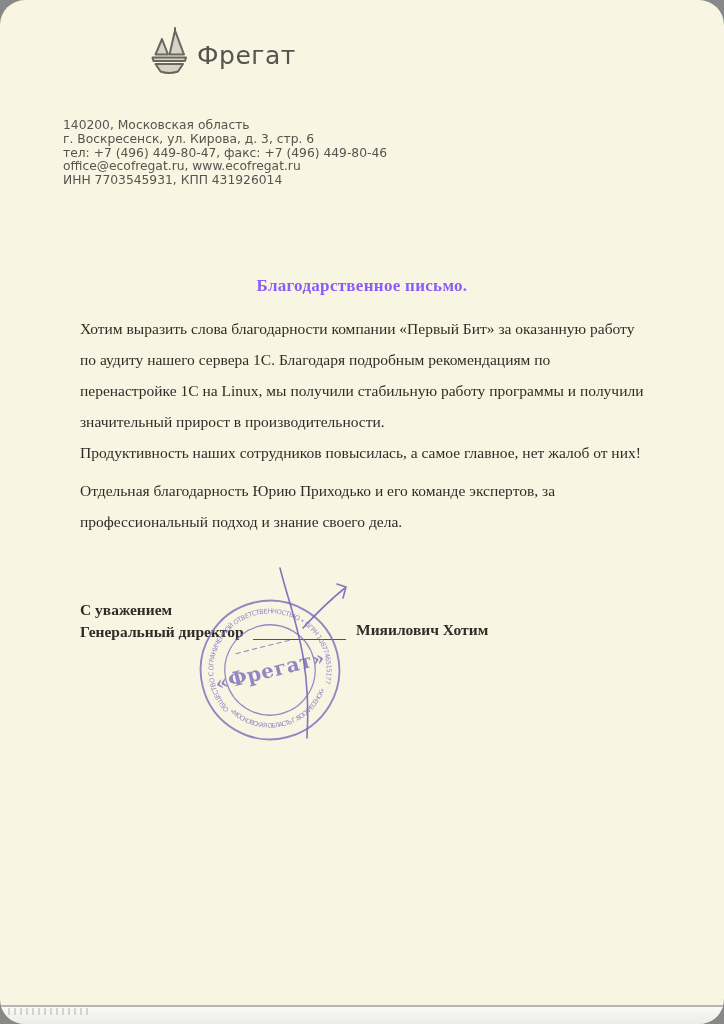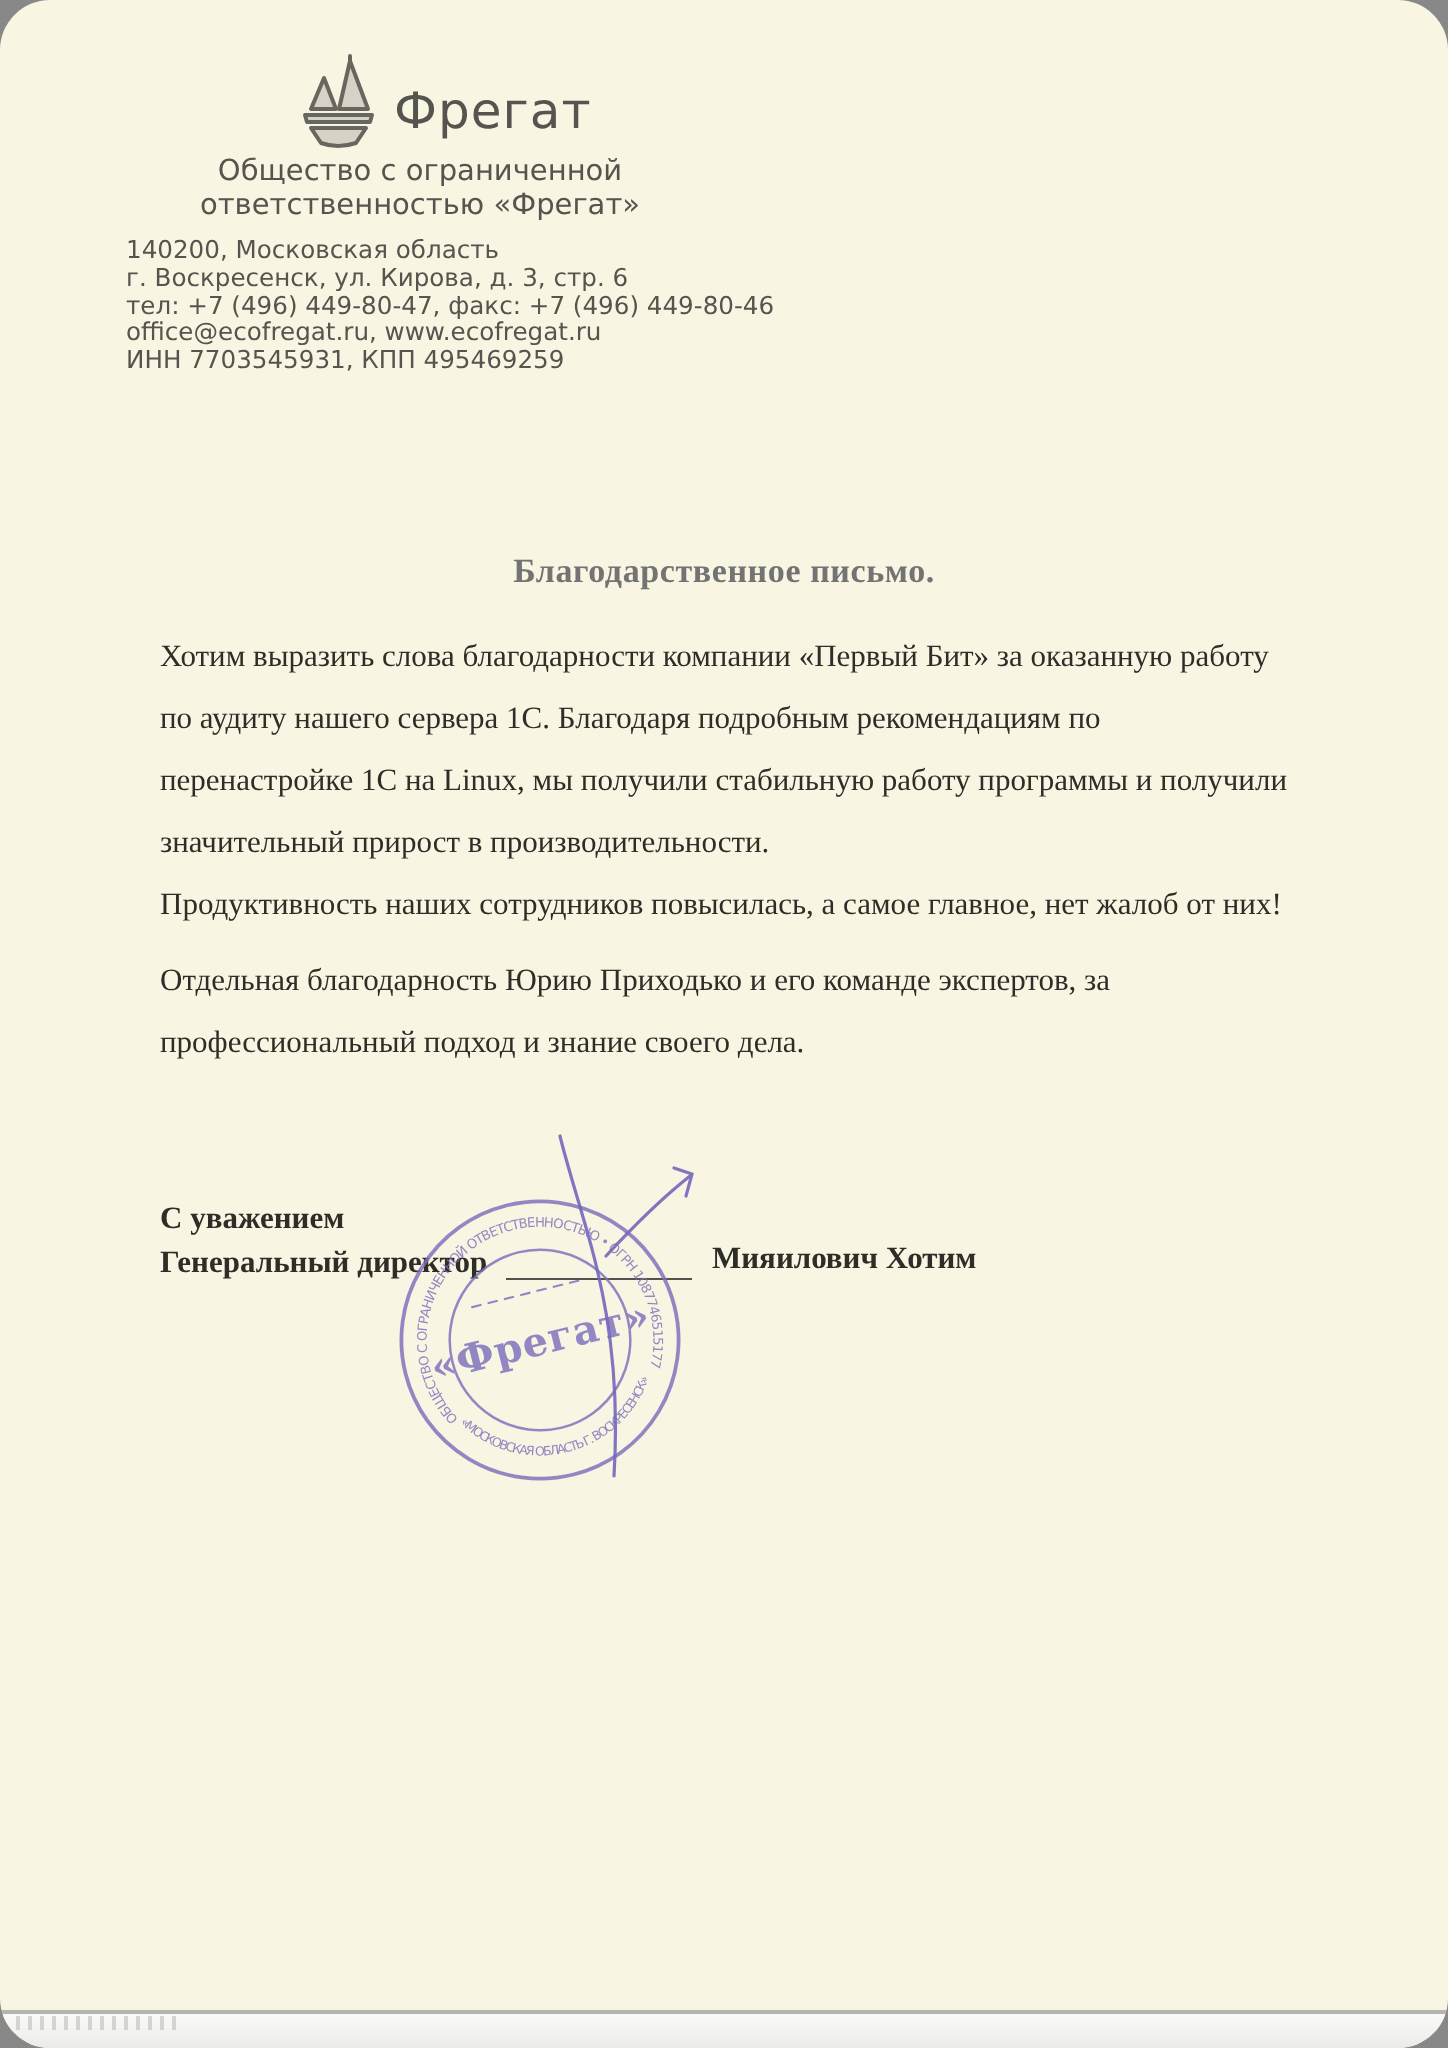--- a/index.html
+++ b/index.html
@@ -32,21 +32,21 @@
     position:absolute;left:63px;top:119px;width:400px;
     text-align:left;
     font-family:"DejaVu Sans", sans-serif;
     font-size:12.3px;line-height:13.4px;color:#55544e;
   }
   .address div{margin-bottom:0.4px;}
   
   .title{
     position:absolute;left:0;top:276px;width:724px;
     text-align:center;font-size:17px;font-weight:bold;
-    letter-spacing:0.3px;color:#737373;
+    letter-spacing:0.3px;color:#8b5cf6;
   }
   .body-text{position:absolute;left:80px;top:313px;width:612px;}
   .body-text p{
     margin:0 0 7px 0;
     font-size:15.5px;line-height:31px;
     white-space:pre-line;
   }
   
   .sig-closing{position:absolute;left:80px;top:601px;font-size:15.5px;font-weight:bold;text-align:right;}
   .sig-role{position:absolute;left:80px;top:623px;font-size:15.5px;font-weight:bold;}
@@ -73,29 +73,27 @@
         <path d="M28,2 L28,28" fill="none"></path>
         <path d="M15,13 L8.5,28.5 L21,28.5 Z"></path>
         <path d="M28,4.5 L22.5,28.5 L37,28.5 Z"></path>
         <path d="M5.5,31.5 L39,31.5 L38,35 L6.5,35 Z"></path>
         <path d="M8.5,38 L36,38 L31,45.5 Q22,48.5 13.5,45.5 Z"></path>
       </g>
     </svg>
     <div class="logo-text">Фрегат</div>
   </div>
 
-  <div class="org-name">Общество с ограниченной
-ответственностью «Фрегат»</div>
 
   <div class="address">
     <div>140200, Московская область</div>
     <div>г. Воскресенск, ул. Кирова, д. 3, стр. 6</div>
     <div>тел: +7 (496) 449-80-47, факс: +7 (496) 449-80-46</div>
     <div>office@ecofregat.ru, www.ecofregat.ru</div>
-    <div>ИНН 7703545931, КПП 495469259</div>
+    <div>ИНН 7703545931, КПП 431926014</div>
   </div>
 
   <div class="title">Благодарственное письмо.</div>
 
   <div class="body-text">
     <p>Хотим выразить слова благодарности компании «Первый Бит» за оказанную работу
 по аудиту нашего сервера 1С. Благодаря подробным рекомендациям по
 перенастройке 1С на Linux, мы получили стабильную работу программы и получили
 значительный прирост в производительности.
 Продуктивность наших сотрудников повысилась, а самое главное, нет жалоб от них!</p>

